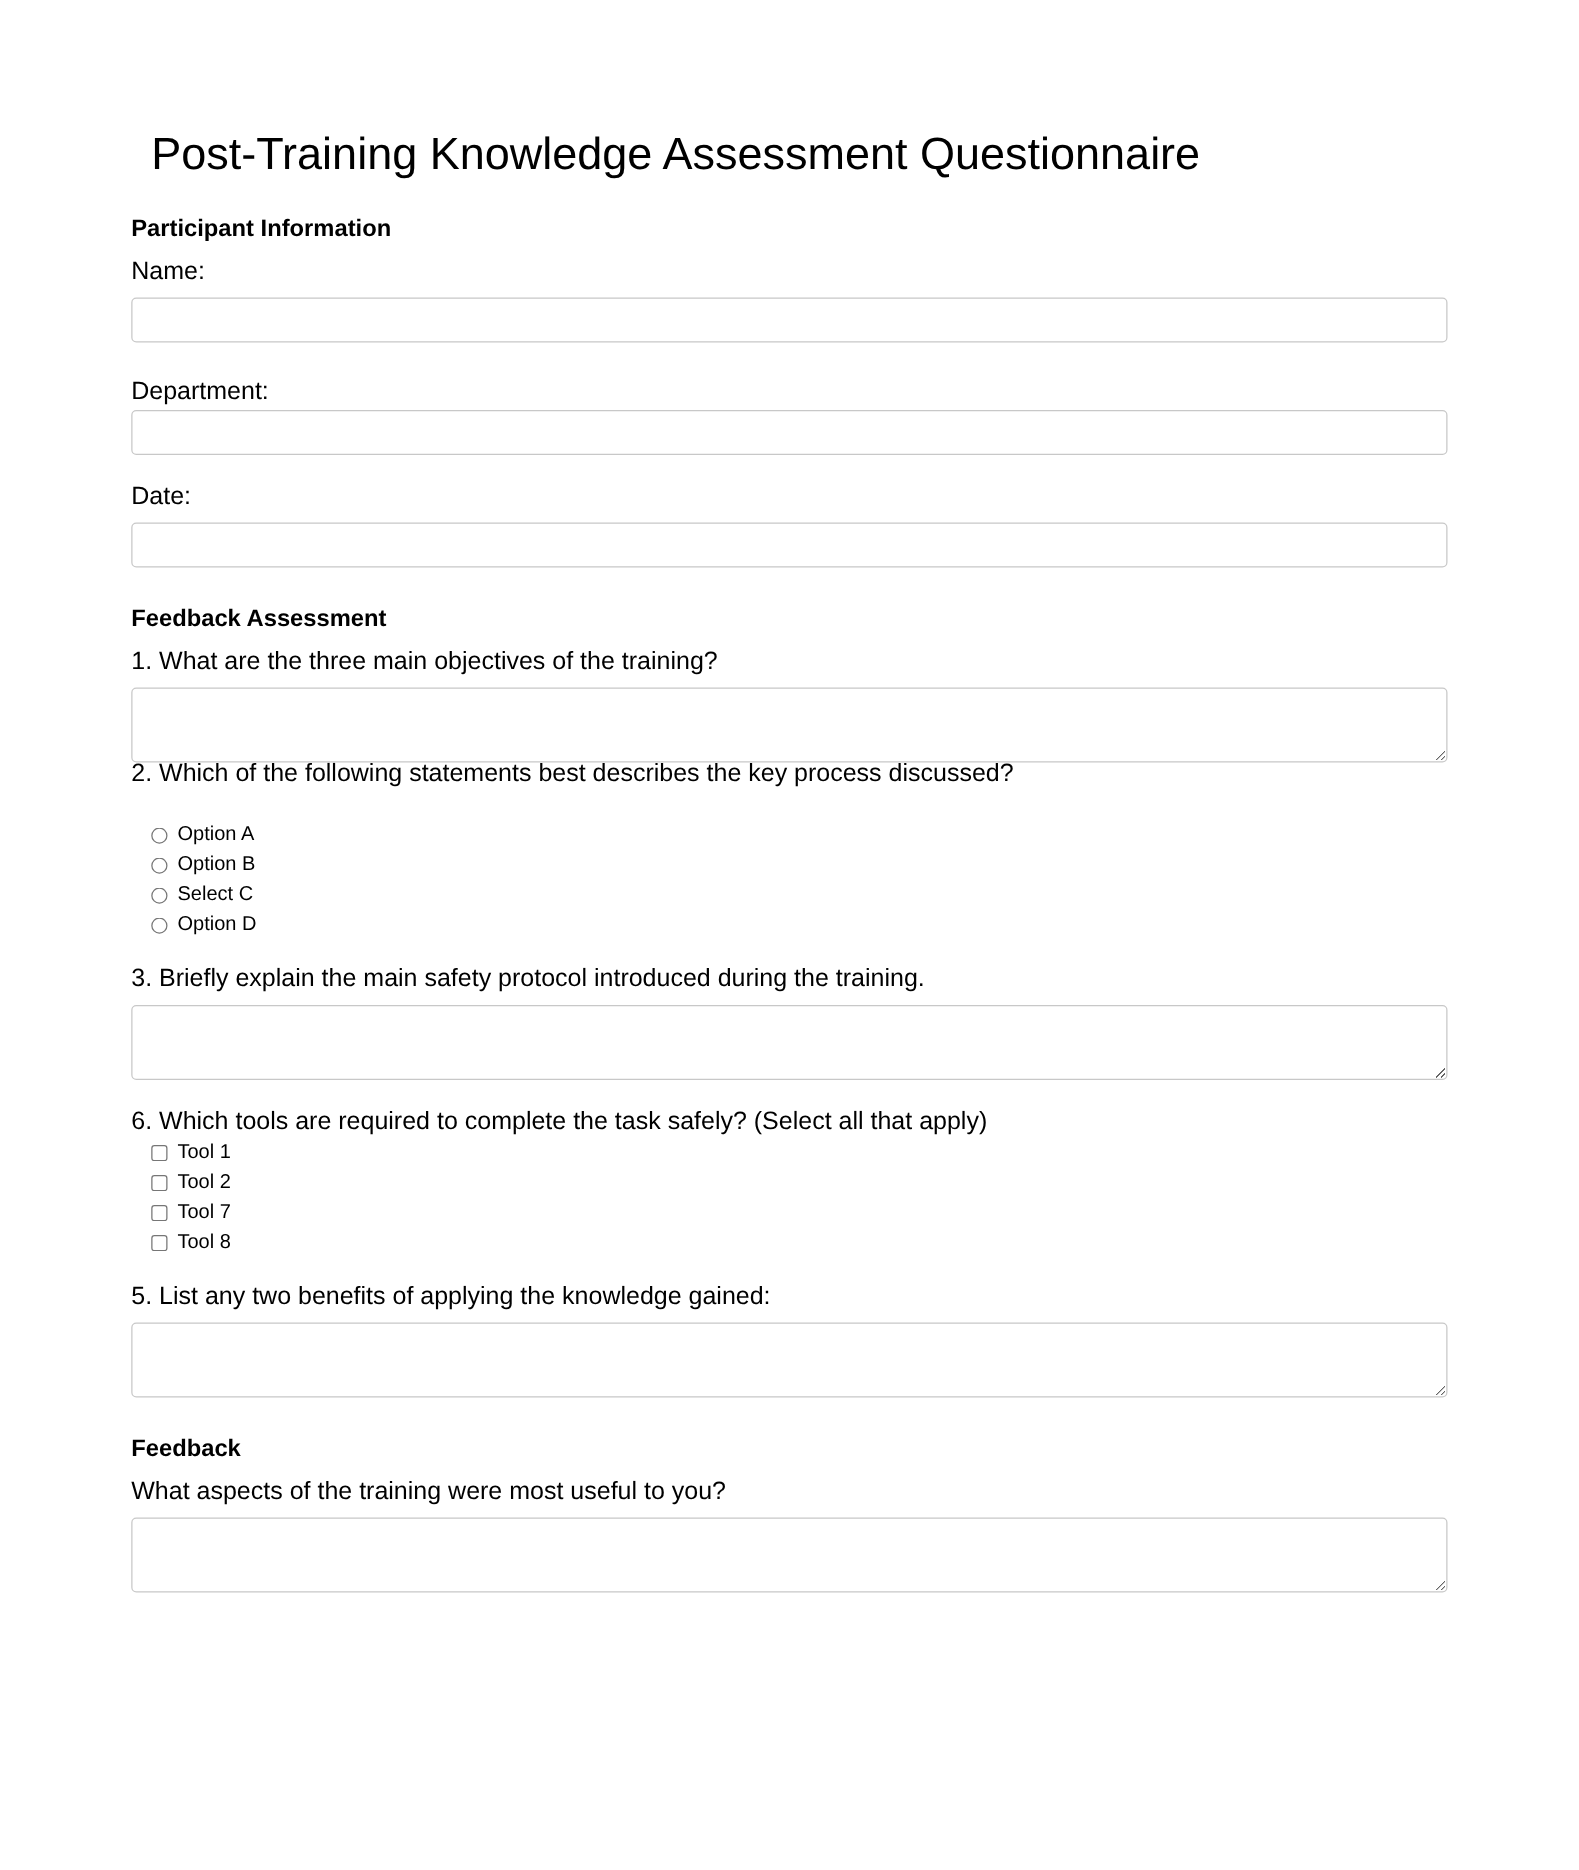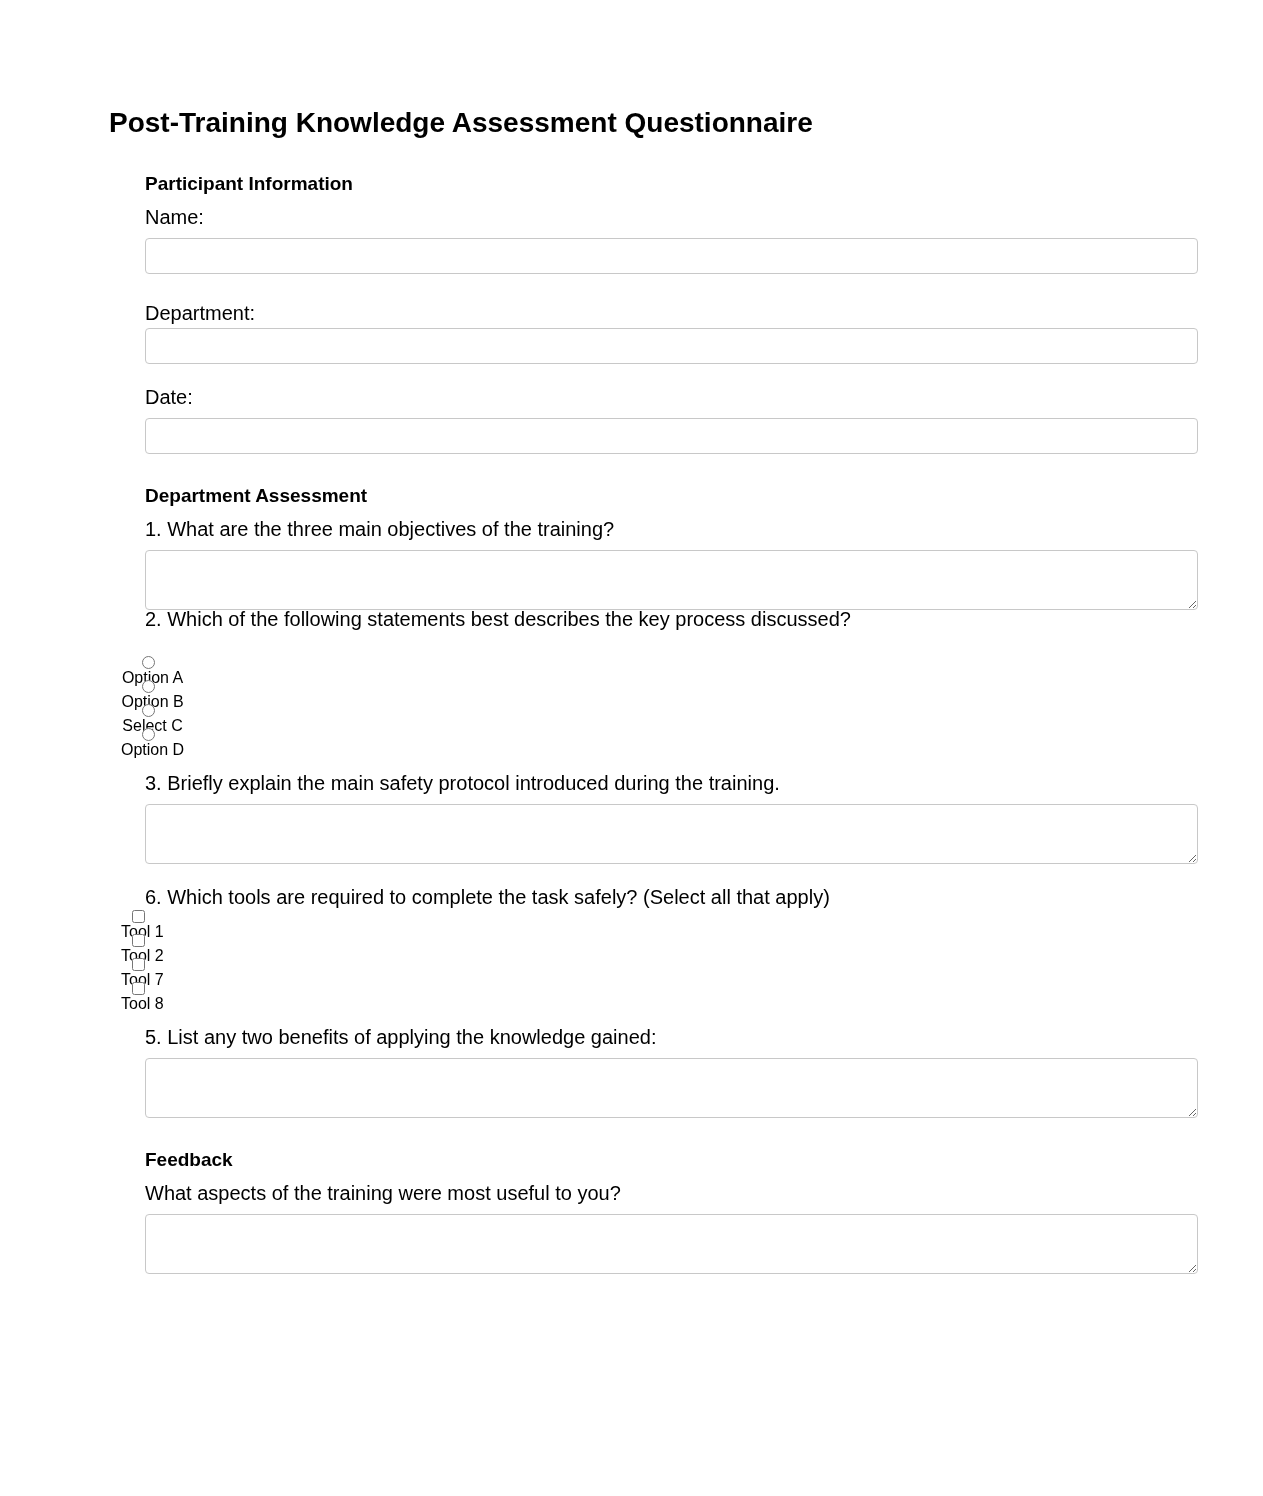--- a/index.html
+++ b/index.html
@@ -4,59 +4,59 @@
   <style>
     html, body { margin: 0; padding: 0; background: #ffffff; }
     body {
       width: 1263px; height: 1496px;
       font-family: "Liberation Sans", sans-serif;
       color: #000;
       font-size: 16px;
     }
     .container { position: absolute; left: 105px; top: 0; width: 1053px; }
     h1 {
-      position: absolute; top: 104px; left: 4px; margin: 0;
-      font-size: 28px; font-weight: bold; line-height: 38px; white-space: nowrap;
+      position: absolute; top: 104px; left: 16px; margin: 0;
+      font-size: 36px; font-weight: normal; line-height: 38px; white-space: nowrap;
     }
-    .abs { position: absolute; left: 0; margin-left: 40px; }
+    .abs { position: absolute; left: 0; }
     h2 { margin: 0; font-size: 19px; font-weight: bold; line-height: 22px; white-space: nowrap; }
     .label { font-size: 20px; line-height: 20px; white-space: nowrap; }
     input.text {
       box-sizing: border-box; width: 1053px; height: 36px;
       border: 1px solid #c8c8c8; border-radius: 4px; padding: 6px 8px;
       font-family: "Liberation Sans", sans-serif; font-size: 16px; background: #fff;
     }
     textarea {
       box-sizing: border-box; width: 1053px; height: 60px;
       border: 1px solid #c8c8c8; border-radius: 4px; padding: 6px 8px;
       font-family: "Liberation Sans", sans-serif; font-size: 16px; background: #fff;
       resize: vertical; display: block; margin: 0;
     }
-    .opt { display: flex; align-items: center; height: 24px; font-size: 16px; white-space: nowrap; flex-direction: column; }
+    .opt { display: flex; align-items: center; height: 24px; font-size: 16px; white-space: nowrap; }
     .opt input { margin: 0 8px 0 0; width: 13px; height: 13px; }
     .options { position: absolute; left: 16px; }
   </style>
 </head>
 <body>
 
 <div class="container">
   <h1>Post-Training Knowledge Assessment Questionnaire</h1>
 
   <h2 class="abs" style="top:173px">Participant Information</h2>
 
   <div class="abs label" style="top:207px">Name:</div>
   <input class="abs text" style="top: 238px;" type="text" value="">
 
   <div class="abs label" style="top:303px">Department:</div>
   <input class="abs text" style="top: 328px;" type="text" value="">
 
   <div class="abs label" style="top:387px">Date:</div>
   <input class="abs text" style="top: 418px;" type="text" value="">
 
-  <h2 class="abs" style="top:485px">Department Assessment</h2>
+  <h2 class="abs" style="top:485px">Feedback Assessment</h2>
 
   <div class="abs label" style="top:519px">1. What are the three main objectives of the training?</div>
   <textarea class="abs" style="top: 550px;"></textarea>
 
   <div class="abs label" style="top:609px">2. Which of the following statements best describes the key process discussed?</div>
   <div class="options" style="top:656px">
     <label class="opt">
       <input type="radio" name="q2" style="">
       <span>Option A</span>
     </label>

